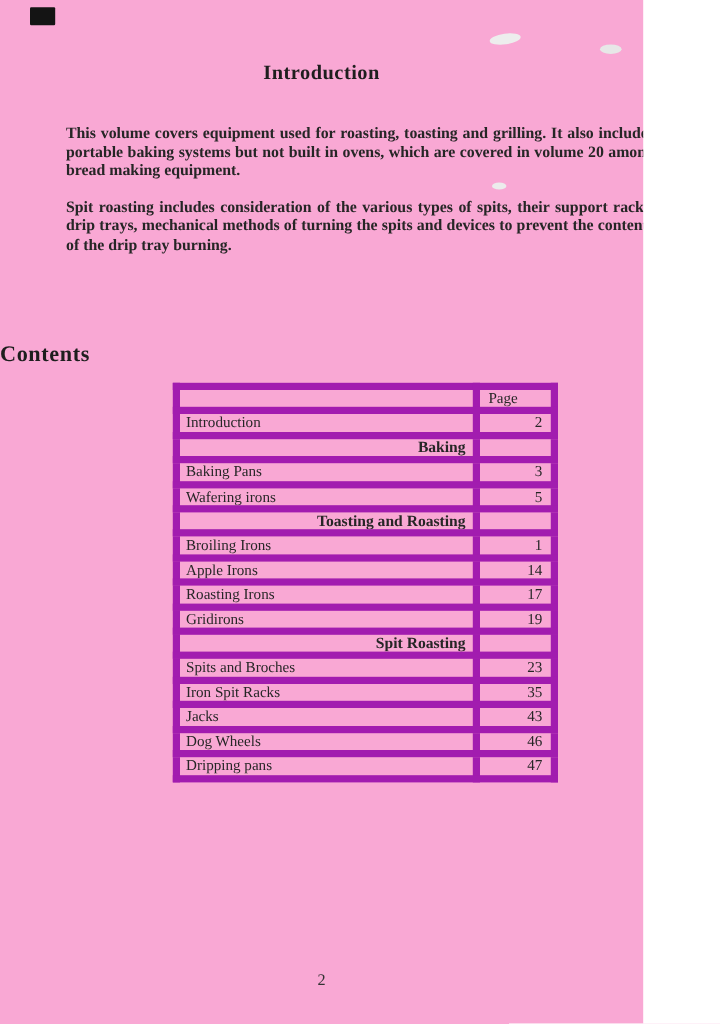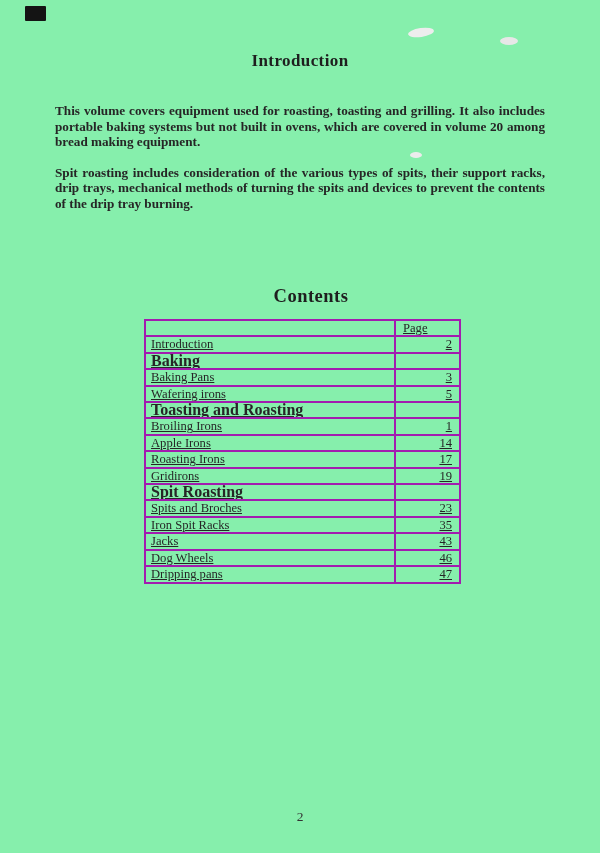--- a/index.html
+++ b/index.html
@@ -2,23 +2,23 @@
 <html><head>
 <meta charset="utf-8">
 <style>
   html, body {
     margin: 0;
     padding: 0;
     background: #ffffff;
   }
   .page {
     position: relative;
-    width: 600px;
+    width: 536px;
     height: 853px;
-    background: #86efac;
+    background: #f9a8d4;
     font-family: "Liberation Serif", serif;
     color: #242424;
     overflow: hidden;
   }
   
   .scan-mark {
     position: absolute;
     left: 25px;
     top: 6px;
     width: 21px;
@@ -58,61 +58,58 @@
     font-weight: bold;
   }
   .body-text p {
     margin: 0 0 15px 0;
   }
   .contents-heading {
     position: absolute;
     top: 286px;
     left: 0;
     width: 100%;
-    text-align: center;
     font-weight: bold;
     font-size: 18.5px;
     letter-spacing: 0.5px;
     color: #1e1e1e;
-    margin-left: 11px;
   }
   table.toc {
     position: absolute;
     top: 319px;
     left: 144px;
     width: 315px;
     border-collapse: collapse;
     table-layout: fixed;
     font-size: 12.6px;
     color: #262626;
   }
   table.toc col.c-label { width: 250px; }
   table.toc col.c-page  { width: 65px; }
   table.toc td {
-    border: 2px solid #a21caf;
+    border: 6px solid #a21caf;
     height: 14.4px;
     line-height: 14.4px;
     padding: 0 6px 0 5px;
     overflow: hidden;
     white-space: nowrap;
     vertical-align: middle;
-    text-decoration: underline;
   }
   table.toc td.page-cell {
     text-align: right;
     padding-right: 7px;
   }
   table.toc tr.header-row td.page-cell {
     text-align: left;
     padding-left: 7px;
   }
   table.toc tr.section-row td.label-cell {
-    text-align: left;
-    font-weight: bold;
-    font-size: 16px;
+    text-align: right;
+    font-weight: bold;
+    font-size: 13px;
   }
   .footer-page-number {
     position: absolute;
     top: 809px;
     left: 0;
     width: 100%;
     text-align: center;
     font-size: 13.5px;
     color: #333333;
   }

